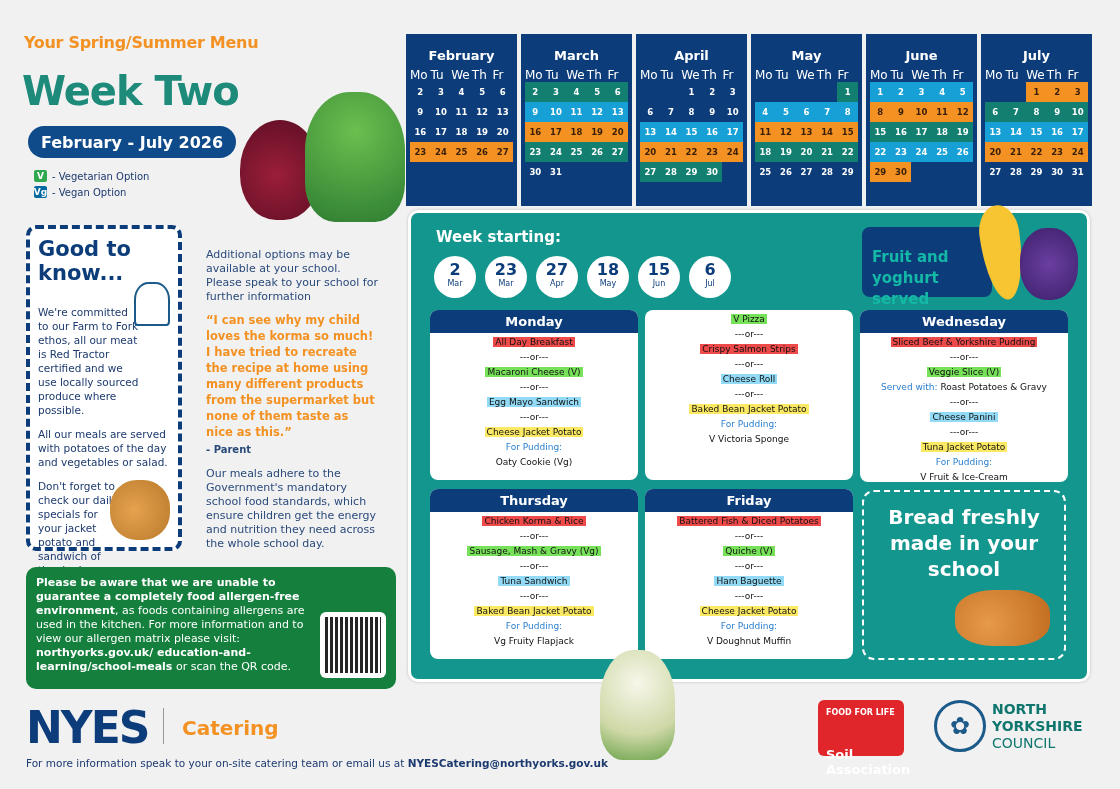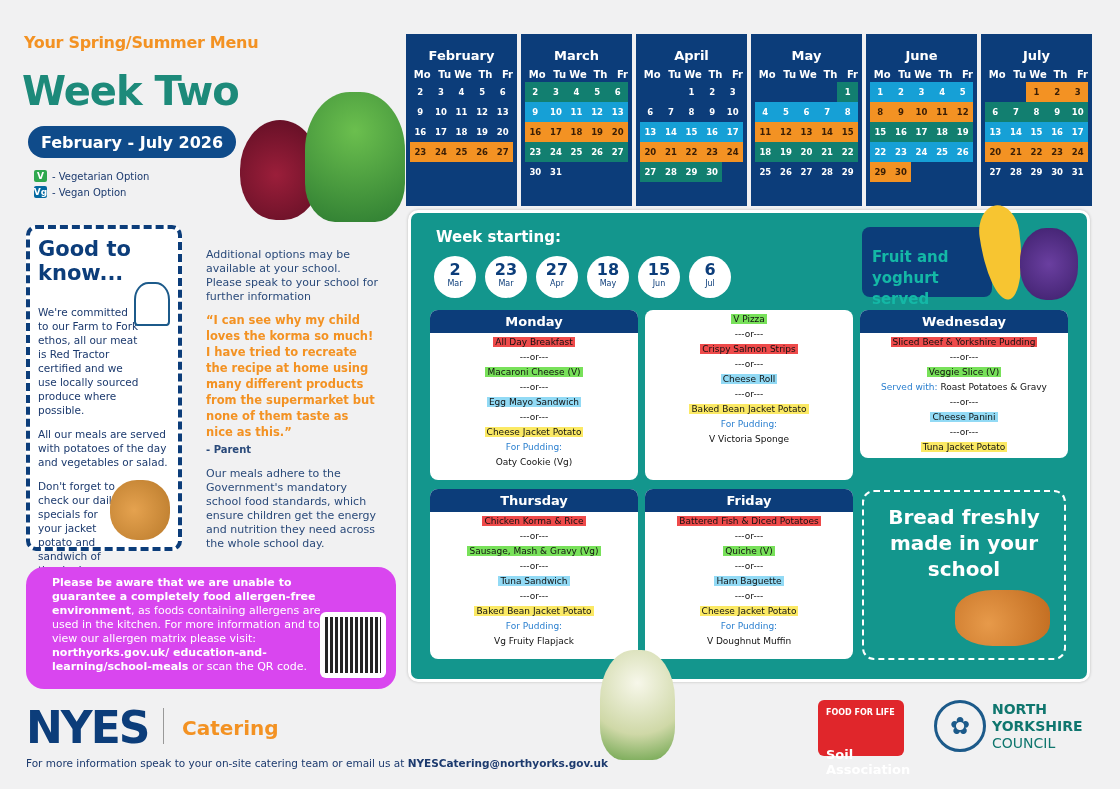--- a/index.html
+++ b/index.html
@@ -7,21 +7,21 @@
 .abs{position:absolute}
 .kicker{left:24px;top:33px;font-size:16px;font-weight:bold;color:#f39223;letter-spacing:-0.3px}
 .title{left:22px;top:68px;font-size:40px;font-weight:bold;color:#1d8a7a;letter-spacing:-1px}
 .daterange{left:28px;top:126px;width:208px;height:32px;background:#0f4b8a;border-radius:16px;color:#fff;font-weight:bold;font-size:16px;display:flex;align-items:center;justify-content:center}
 .legend{left:34px;top:170px;font-size:10px;color:#1c3a6e}
 .legend .row{display:flex;align-items:center;margin-bottom:4px;gap:5px}
 .badge{width:13px;height:12px;border-radius:2px;color:#fff;font-size:9px;font-weight:bold;display:flex;align-items:center;justify-content:center}
 .cal{top:34px;width:111px;height:172px;background:#0c3d7a;border-radius:0;padding-top:14px}
 .cal h3{color:#fff;text-align:center;font-size:13px;margin-bottom:5px}
 .cal .grid{display:grid;grid-template-columns:repeat(5,1fr);padding:0 4px;row-gap:0}
-.cal .dh{color:#fff;font-size:10px;font-weight:bold;text-align:right;height:14px;line-height:14px}
+.cal .dh{color:#fff;font-size:12px;font-weight:normal;text-align:left;height:14px;line-height:14px}
 .cal .d{color:#fff;font-size:8.5px;font-weight:bold;text-align:center;height:20px;line-height:20px}
 .d.o{background:#f39223;color:#3a1e06}
 .d.t{background:#127f70}
 .d.b{background:#16a0d6}
 .mainpanel{left:408px;top:210px;width:682px;height:472px;background:#13968d;border-radius:10px;border:3px solid #fff;box-shadow:0 0 3px #bbb}
 .ws{left:436px;top:228px;color:#fff;font-weight:bold;font-size:15px}
 .circle{top:256px;width:42px;height:42px;border-radius:50%;background:#fff;text-align:center;color:#0c3d7a}
 .circle .n{font-weight:bold;font-size:16px;line-height:18px;margin-top:5px}
 .circle .m{font-size:8px}
 .fruit{left:862px;top:227px;width:130px;height:70px;background:#0c3d7a;border-radius:8px;color:#14b8a6;font-weight:bold;font-size:15px;padding:20px 10px;line-height:21px}
@@ -32,21 +32,21 @@
 .r{background:#ee4a4a}.g{background:#78e15a}.bl{background:#92daf5}.y{background:#fbe964}
 .sep{color:#111}
 .pud{color:#2a7fcf}
 .bread{left:862px;top:490px;width:204px;height:170px;border:2px dashed #fff;border-radius:12px;color:#fff;font-weight:bold;font-size:20px;text-align:center;padding-top:12px;line-height:26px}
 .gtk{left:26px;top:225px;width:156px;height:326px;background:#fff;border:4px dashed #0c3d7a;border-radius:10px;padding:8px 8px;font-size:10.5px;line-height:14px;color:#1c3a6e}
 .gtk h2{font-size:21px;line-height:24px;color:#0c3d7a;margin-bottom:20px}
 .gtk p{margin-bottom:10px}
 .mid{left:206px;top:248px;width:172px;font-size:11px;line-height:14px;color:#2a4a7a}
 .quote{color:#f39223;font-weight:bold;font-size:11.5px;line-height:16px;margin-top:8px}
 .parent{font-weight:bold;font-size:10px;margin:3px 0 10px}
-.allergen{left:26px;top:567px;width:370px;height:122px;background:#d946ef;border-radius:18px;color:#fff;font-size:11px;line-height:14px;padding:9px 26px}
+.allergen{left:26px;top:567px;width:370px;height:122px;background:#15803d;border-radius:10px;color:#fff;font-size:11px;line-height:14px;padding:9px 10px}
 .qr{left:320px;top:612px;width:66px;height:66px;background:#fff;border-radius:6px;padding:5px}
 .qrin{width:56px;height:56px;background:repeating-linear-gradient(90deg,#000 0 3px,#fff 3px 5px),#000;opacity:.85}
 .nyes{left:26px;top:702px;font-size:44px;font-weight:bold;color:#0c3d7a;letter-spacing:-2px}
 .divider{left:163px;top:708px;width:1px;height:36px;background:#999}
 .catering{left:182px;top:716px;font-size:20px;font-weight:bold;color:#f39223}
 .footer{left:26px;top:757px;font-size:10.5px;color:#1c3a6e}
 .ffl{left:818px;top:700px;width:86px;height:56px;background:#e0262b;border-radius:6px;color:#fff;font-size:8px;font-weight:bold;padding:8px}
 .nyc{left:934px;top:700px;display:flex;align-items:center;gap:6px}
 .nyc .logo{width:52px;height:52px;border-radius:50%;border:3px solid #1c5a8a;display:flex;align-items:center;justify-content:center;color:#1c5a8a;font-size:24px}
 .nyc .txt{color:#0f766e;font-size:14px;font-weight:bold;line-height:17px}
@@ -357,21 +357,21 @@
         <div class="sep">---or---</div>
         <div><span class="hl r">Crispy Salmon Strips</span></div>
         <div class="sep">---or---</div>
         <div><span class="hl bl">Cheese Roll</span></div>
         <div class="sep">---or---</div>
         <div><span class="hl y">Baked Bean Jacket Potato</span></div>
         <div class="pud">For Pudding:</div>
         <div>V Victoria Sponge</div>
       </div>
     </div>
-    <div class="abs day" style="left:860px;top:310px;height:148px">
+    <div class="abs day" style="left:860px;top:310px;height:172px">
       <div class="hd">Wednesday</div>
       <div class="body">
         <div><span class="hl r">Sliced Beef &amp; Yorkshire Pudding</span></div>
         <div class="sep">---or---</div>
         <div><span class="hl g">Veggie Slice (V)</span></div>
         <div><span class="pud">Served with:</span> <span>Roast Potatoes &amp; Gravy</span></div>
         <div class="sep">---or---</div>
         <div><span class="hl bl">Cheese Panini</span></div>
         <div class="sep">---or---</div>
         <div><span class="hl y">Tuna Jacket Potato</span></div>

